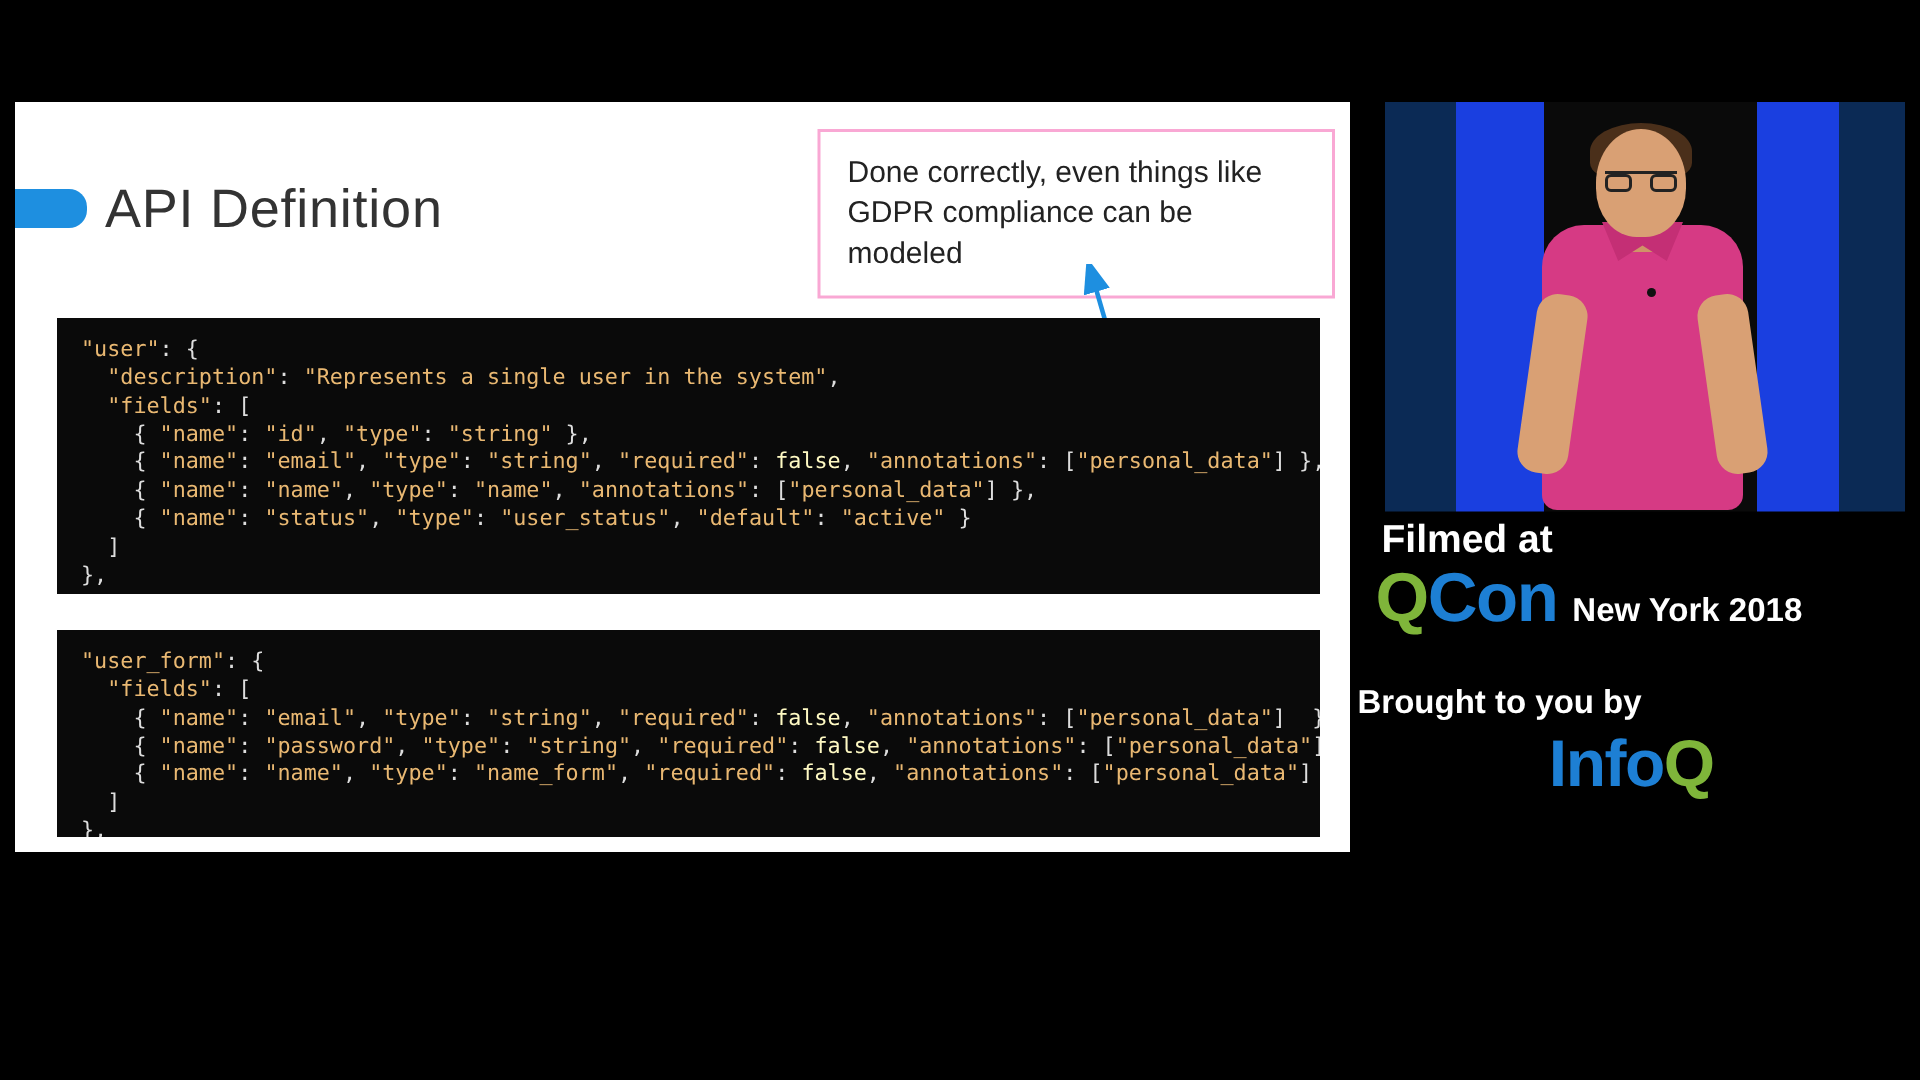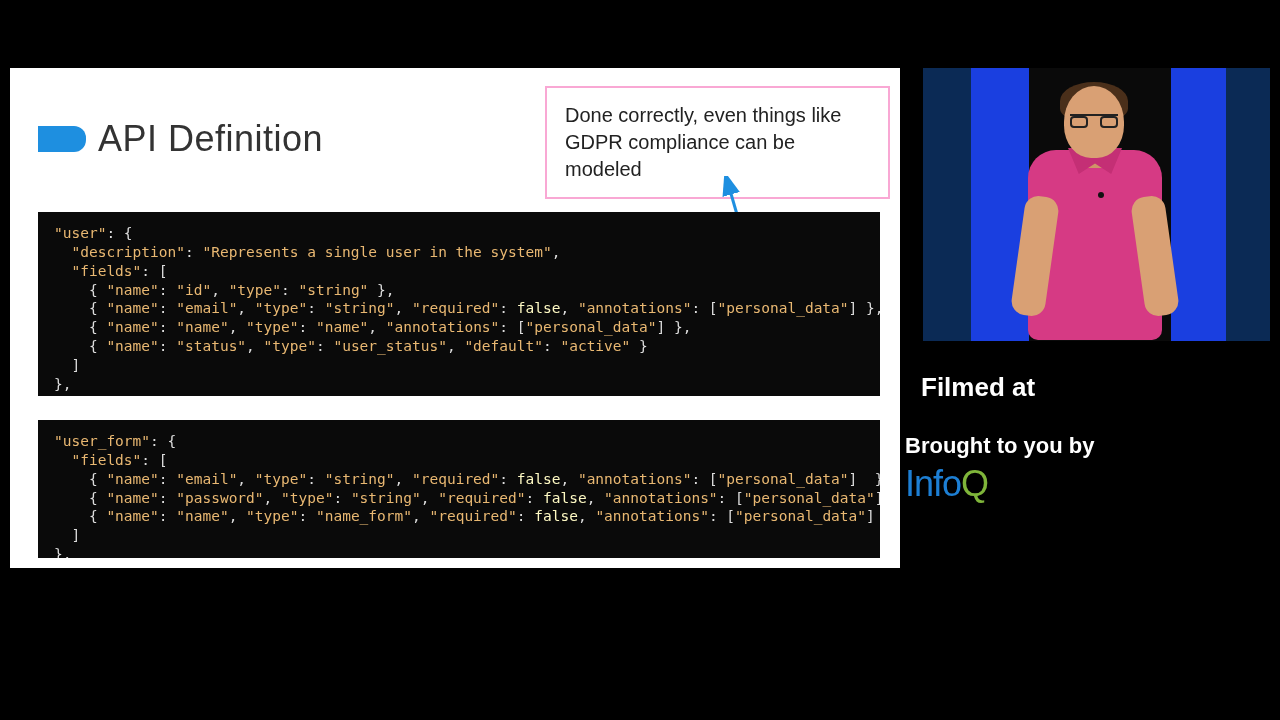--- a/index.html
+++ b/index.html
@@ -22,21 +22,20 @@
       top: 68px;
       width: 890px;
       height: 500px;
       background: #fff;
     }
     .slide-title-row {
       display: flex;
       align-items: center;
       margin-top: 50px;
       margin-left: 0;
-      padding-left: 28px;
     }
     .title-accent {
       width: 48px;
       height: 26px;
       background: #1e8fe0;
       border-radius: 0 12px 12px 0;
       margin-right: 12px;
     }
     .slide-title {
       font-size: 36px;
@@ -167,21 +166,21 @@
       position: absolute;
       left: 78px; top: 106px;
       width: 6px; height: 6px;
       background: #111;
       border-radius: 50%;
     }
     
     .branding {
       position: absolute;
       left: 905px;
-      top: 372px;
+      top: 344px;
       width: 365px;
       color: #fff;
     }
     .filmed {
       font-size: 26px;
       font-weight: 700;
       margin-left: 16px;
     }
     .qcon-row {
       display: flex;
@@ -204,22 +203,23 @@
       color: #fff;
       margin-left: 10px;
     }
     .brought {
       text-align: left;
       font-size: 22px;
       font-weight: 700;
       margin-top: 30px;
     }
     .infoq {
-      font-size: 36px;
-      font-weight: 400;
+      text-align: center;
+      font-size: 44px;
+      font-weight: 700;
       margin-top: 4px;
       letter-spacing: -1px;
     }
     .infoq .i1 { color: #1d7fd4; }
     .infoq .n  { color: #1d7fd4; }
     .infoq .f  { color: #1d7fd4; }
     .infoq .o  { color: #1d7fd4; }
     .infoq .q2 { color: #7fb53a; }
   </style>
 </head>
@@ -274,17 +274,21 @@
       <div class="glasses">
           <span></span>
           <span></span>
         </div>
       <div class="mic"></div>
     </div>
   </div>
 
   <div class="branding">
     <div class="filmed">Filmed at</div>
+    <div class="qcon-row">
+      <span class="qcon"><span class="q">Q</span><span class="c">C</span><span class="o">o</span><span class="n">n</span></span>
+      <span class="qcon-loc">New York 2018</span>
+    </div>
     <div class="brought">Brought to you by</div>
     <div class="infoq"><span class="i1">I</span><span class="n">n</span><span class="f">f</span><span class="o">o</span><span class="q2">Q</span></div>
   </div>
 
 </div>
 
 </body></html>

